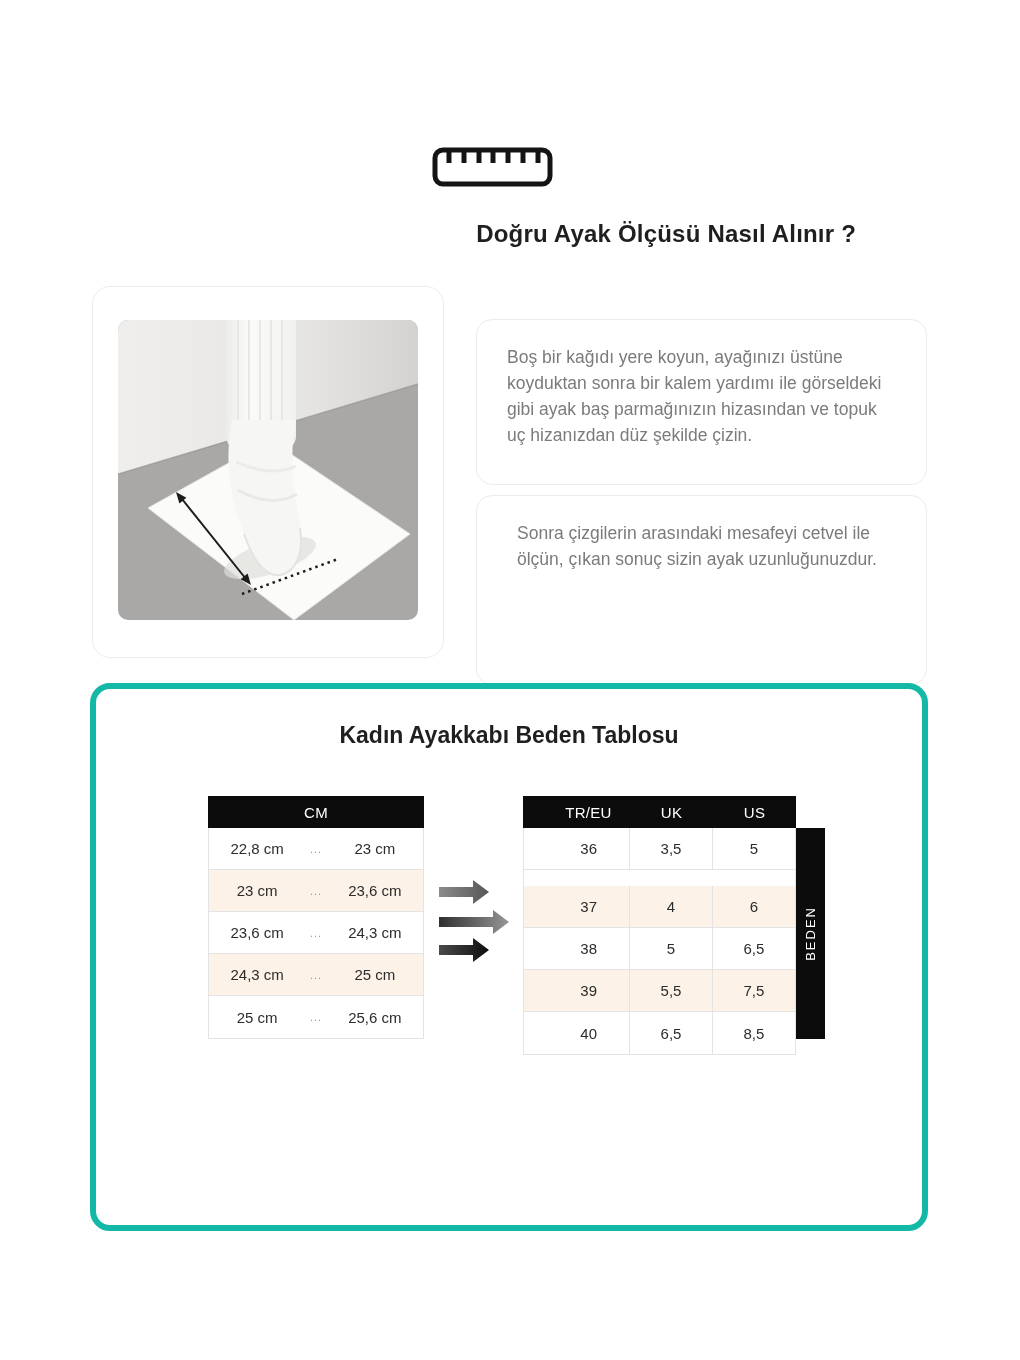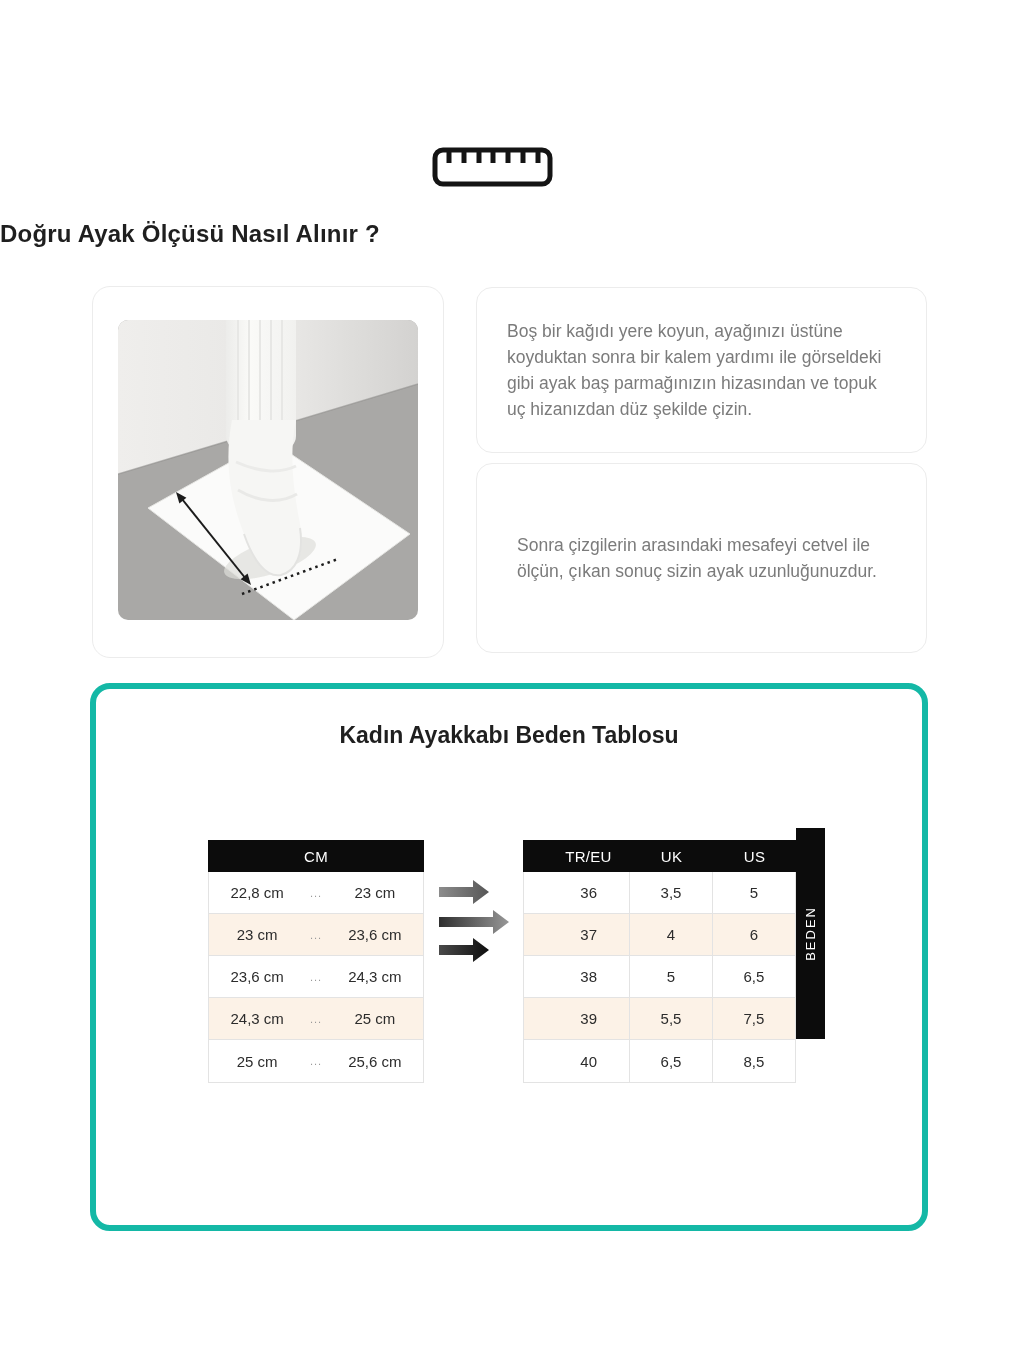--- a/index.html
+++ b/index.html
@@ -3,52 +3,52 @@
 <meta charset="utf-8">
 <style>
   html,body{margin:0;padding:0;background:#ffffff;}
   .page{
     position:relative;width:1020px;height:1360px;margin:0 auto;background:#ffffff;
     font-family:"Liberation Sans", sans-serif;overflow:hidden;
   }
   
   .ruler-wrap{position:absolute;left:432px;top:147px;width:121px;height:40px;}
   .page-title{
-    position:absolute;left:0;top:220px;width:856px;text-align:left;
+    position:absolute;left:0;top:220px;width:856px;text-align:right;
     font-size:24px;font-weight:700;color:#1f1f1f;letter-spacing:.2px;
   }
   .photo-card{
     position:absolute;left:92px;top:286px;width:352px;height:372px;
     border:1px solid #ececec;border-radius:18px;background:#fff;box-sizing:border-box;
   }
   .photo{
     position:absolute;left:25px;top:33px;width:300px;height:300px;border-radius:10px;overflow:hidden;
   }
   .info-box{
     position:absolute;border:1px solid #ececec;border-radius:16px;background:#fff;
-    box-sizing:border-box;display:flex;align-items:center;padding:24px 30px;
+    box-sizing:border-box;display:flex;align-items:flex-start;padding:24px 30px;margin-top:32px;
   }
   .info-box-1{left:476px;top:287px;width:451px;height:166px;}
   .info-box-2{left:476px;top:463px;width:451px;height:190px;padding-left:40px;}
   .info-text{font-size:17.5px;line-height:26px;color:#7b7b7b;}
   
   .chart-card{
     position:absolute;left:90px;top:683px;width:838px;height:548px;
     border:6px solid #14b8a6;border-radius:20px;background:#fff;box-sizing:border-box;
   }
   .chart-title{
     position:absolute;left:0;top:33px;width:100%;text-align:center;
     font-size:23px;font-weight:700;color:#1f1f1f;
   }
   .sizing-table{position:absolute;box-sizing:border-box;font-size:15px;color:#2c2c2c;}
   .cm-table{left:112px;top:107px;width:216px;}
   .size-table{left:427px;top:107px;width:273px;}
   .thead{
     height:32px;display:flex;align-items:center;justify-content:center;
-    color:#ffffff;font-size:15px;font-weight:500;letter-spacing:.3px;margin-top:44px;
+    color:#ffffff;font-size:15px;font-weight:500;letter-spacing:.3px;
   }
   .thead.cols3, .trow.cols3{display:grid;grid-template-columns:1fr 1fr 1fr;padding-left:24px;}
   .thead.cols3 .hcell{display:flex;align-items:center;justify-content:center;height:32px;}
   .tbody{border:1px solid #e3e3e3;border-top:none;}
   .trow{height:42px;display:flex;align-items:center;box-sizing:border-box;border-bottom:1px solid #e3e3e3;}
   .trow:last-child{border-bottom:none;}
   .trow .cell{display:flex;align-items:center;justify-content:center;}
   .cm-table .cell.from,.cm-table .cell.to{flex:0 0 45%;}
   .cm-table .cell.sep{flex:0 0 10%;font-size:11px;color:#9a9a9a;letter-spacing:1px;}
   .trow.cols3{display:grid;}
@@ -203,21 +203,21 @@
           <span class="hcell">TR/EU</span>
           <span class="hcell">UK</span>
           <span class="hcell">US</span>
         </div>
       <div class="tbody">
           <div class="trow cols3" style="background: rgb(255, 255, 255);">
             <span class="cell">36</span>
             <span class="cell">3,5</span>
             <span class="cell">5</span>
           </div>
-          <div class="trow cols3" style="background: rgb(252, 242, 231);">
+          <div class="trow cols3" style="background: rgb(252, 242, 231); margin-top: 16px;">
             <span class="cell">37</span>
             <span class="cell">4</span>
             <span class="cell">6</span>
           </div>
           <div class="trow cols3" style="background: rgb(255, 255, 255);">
             <span class="cell">38</span>
             <span class="cell">5</span>
             <span class="cell">6,5</span>
           </div>
           <div class="trow cols3" style="background: rgb(252, 242, 231);">

